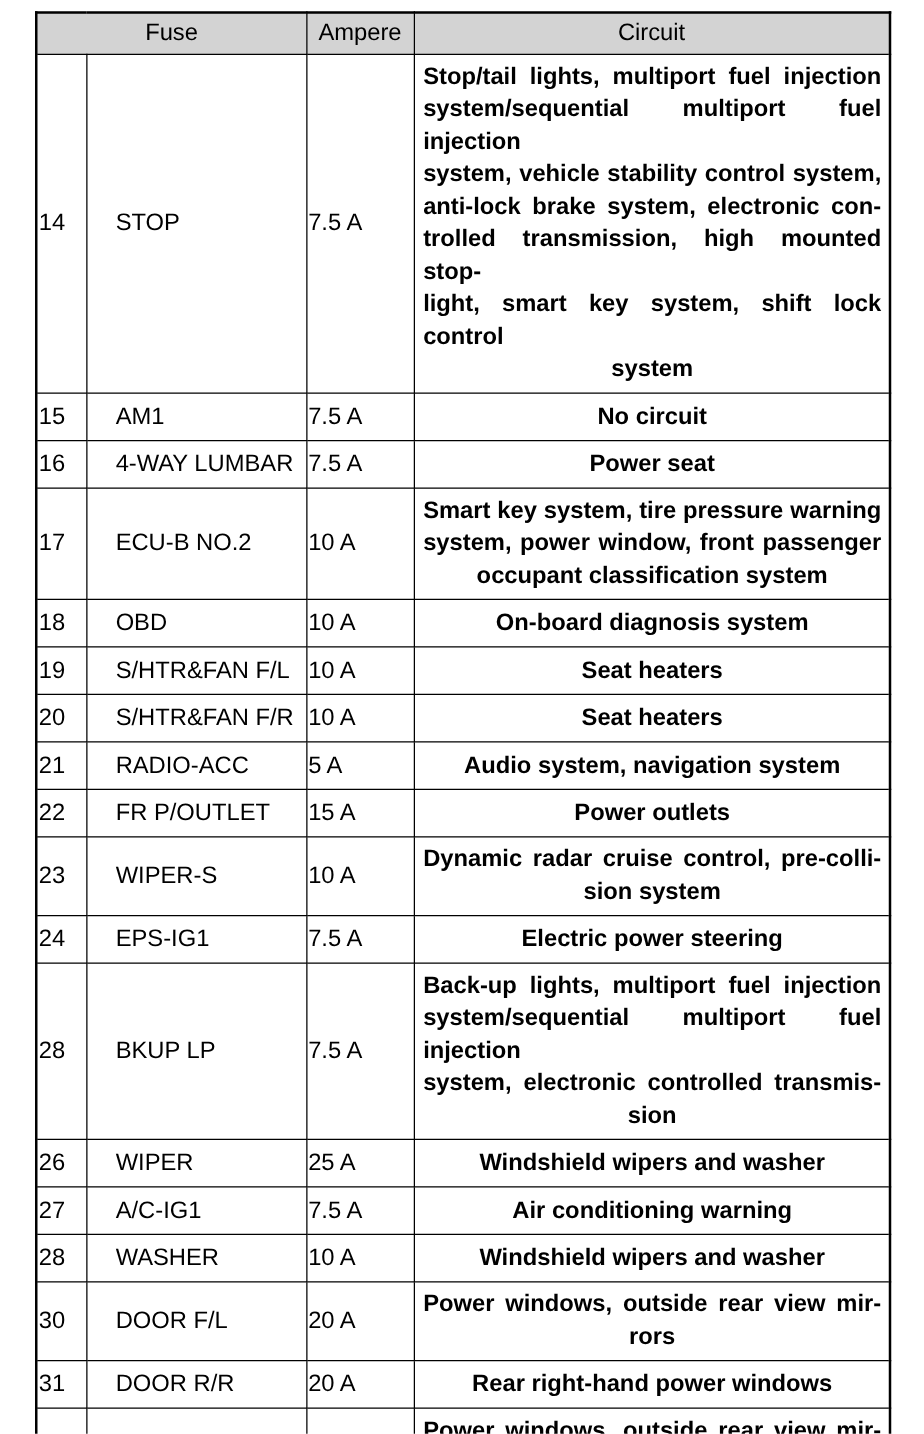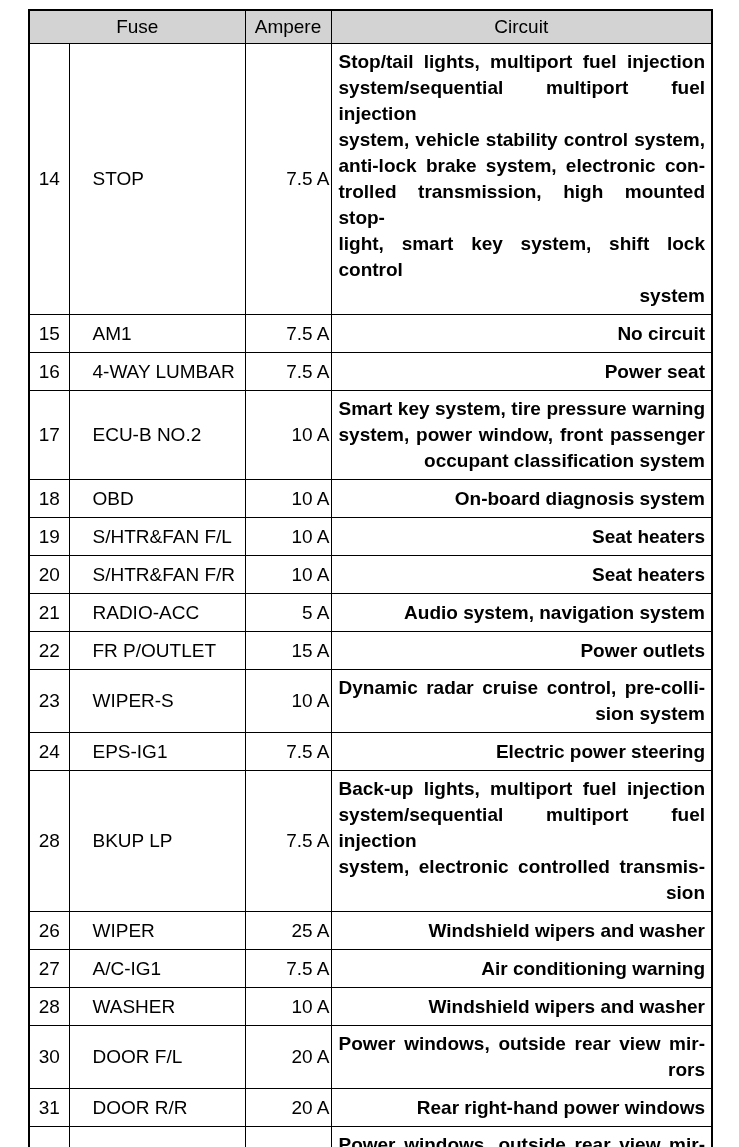--- a/index.html
+++ b/index.html
@@ -35,30 +35,30 @@
   }
   thead th{
     background:var(--header-bg);
     font-weight:400;
     text-align:center;
     height:32px;
     padding:0;
   }
   tbody tr{height:38px;}
   td{padding:5px 6px;}
-  td.c-num{text-align:center;padding:5px 1px;}
+  td.c-num{padding:5px 1px;}
   td.c-name{text-align:left;padding:5px 4px 5px 23px;}
-  td.c-amp{text-align:right;padding:5px 1px;}
+  td.c-amp{text-align:left;padding:5px 1px;}
   td.c-circuit{text-align:left;padding:5px 6px 5px 7px;font-weight:bold;}
   .jline{
     text-align:justify;
     text-align-last:justify;
     text-justify:inter-word;
   }
-  .lline{text-align:right;}
+  .lline{text-align:center;}
 </style>
 </head>
 <body>
 
 <div class="page">
   <table class="fuse-table">
     <colgroup>
       <col class="col-num">
       <col class="col-name">
       <col class="col-amp">

